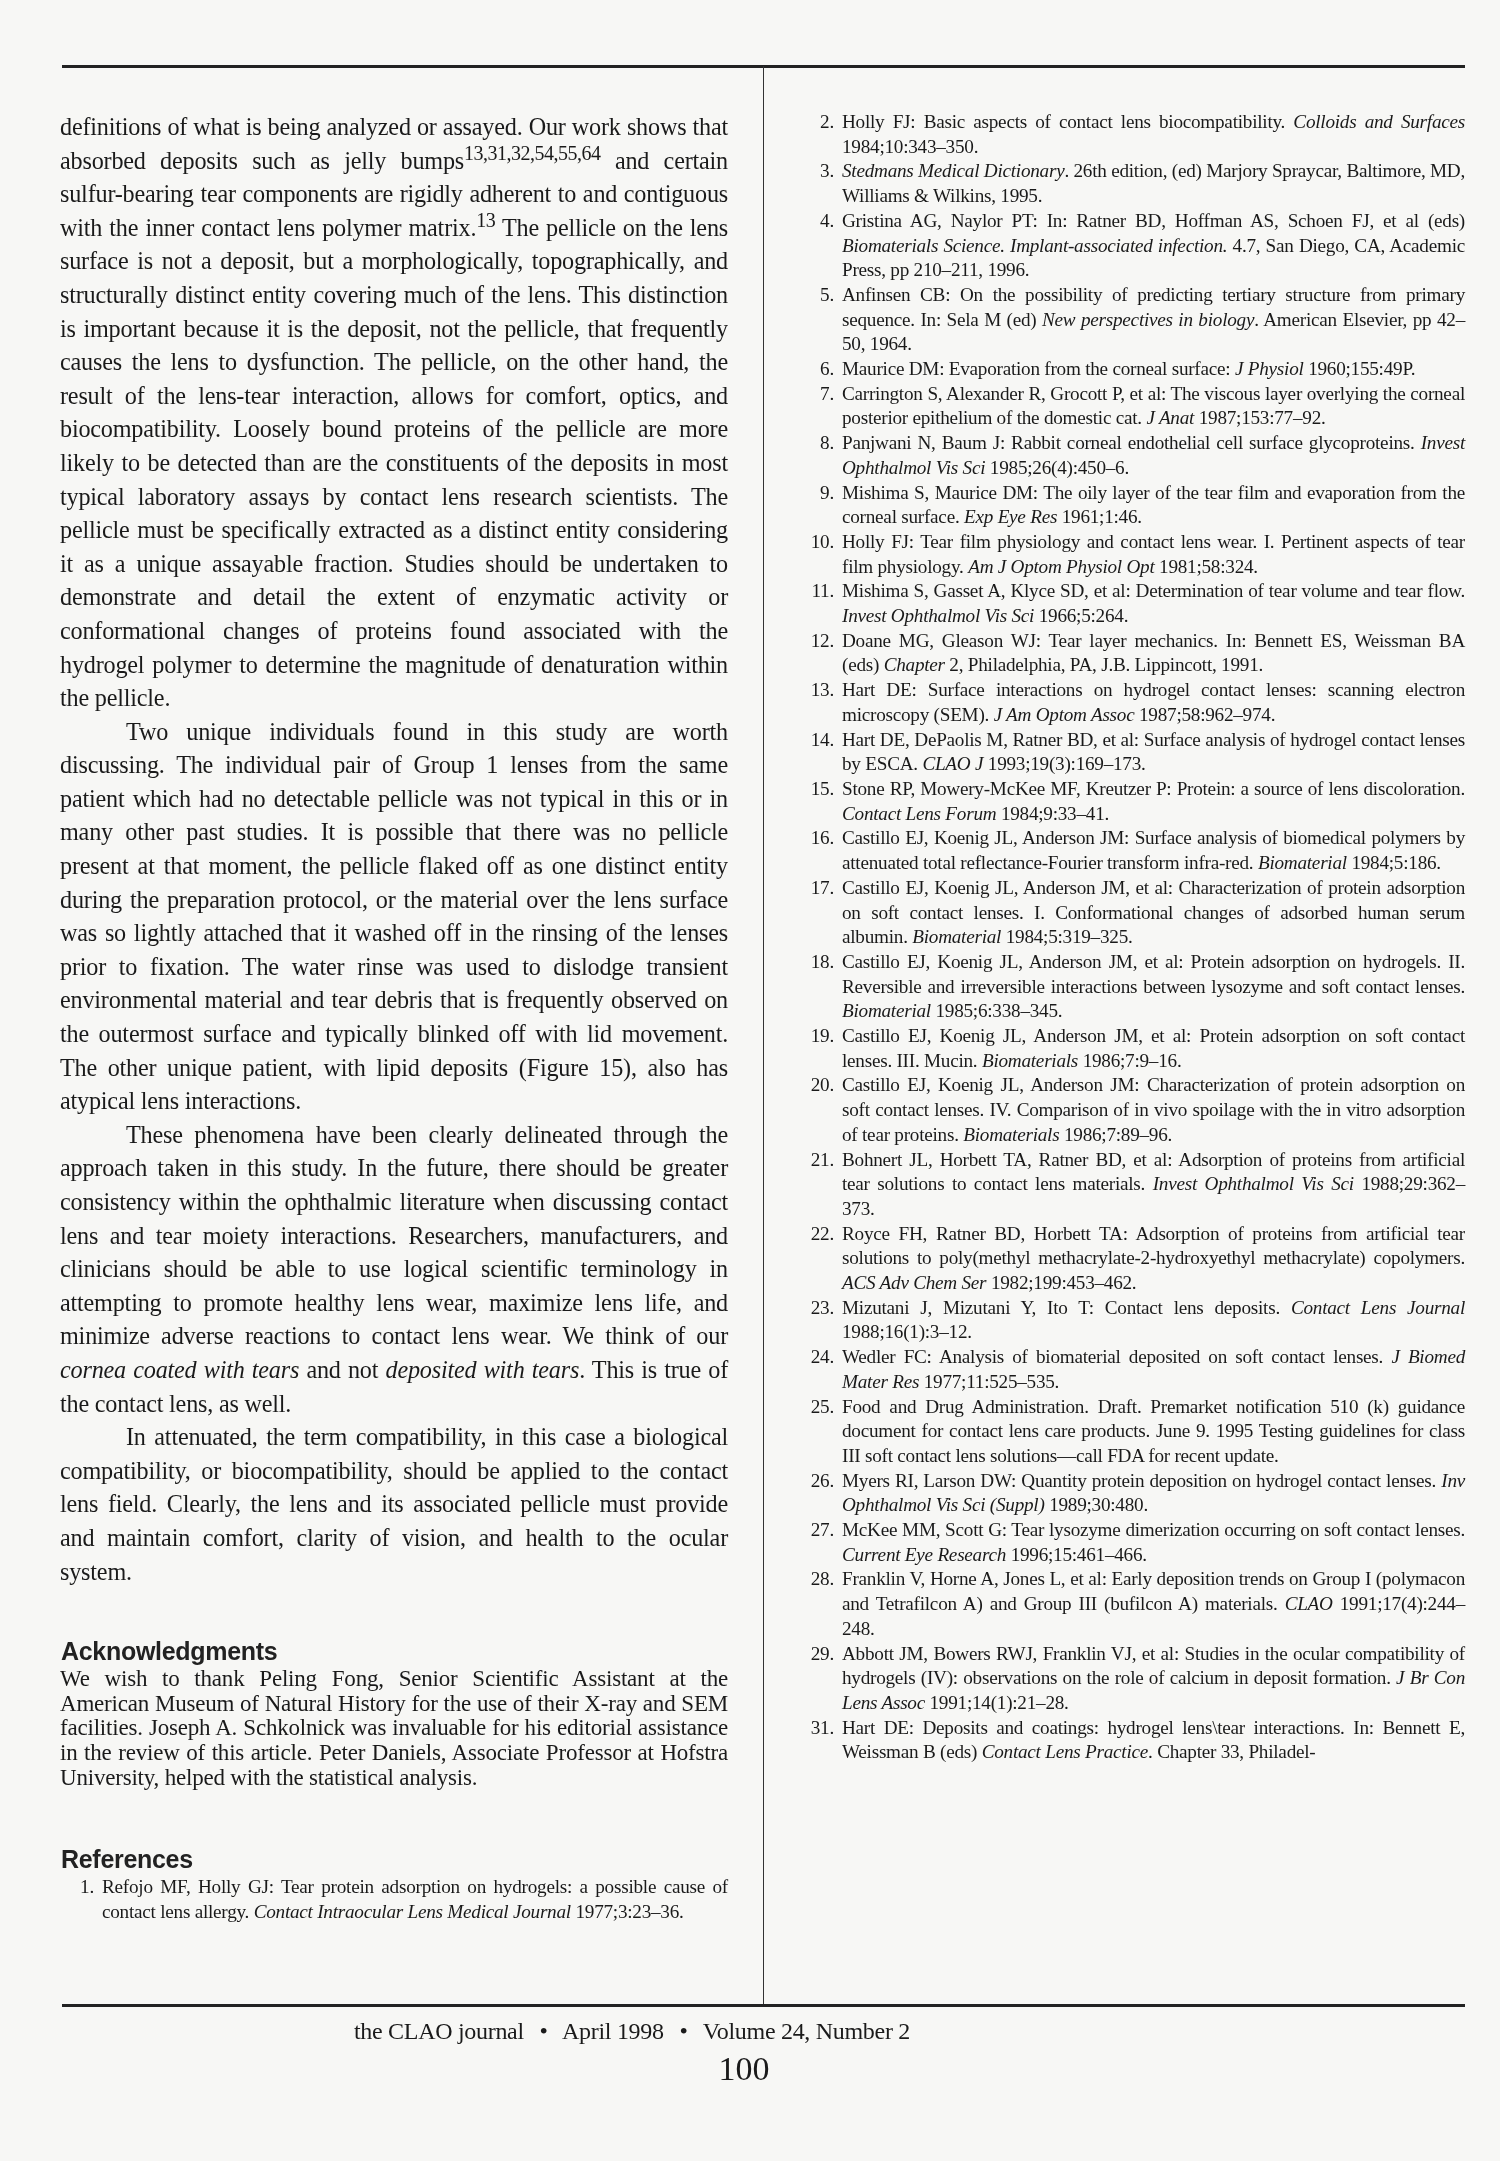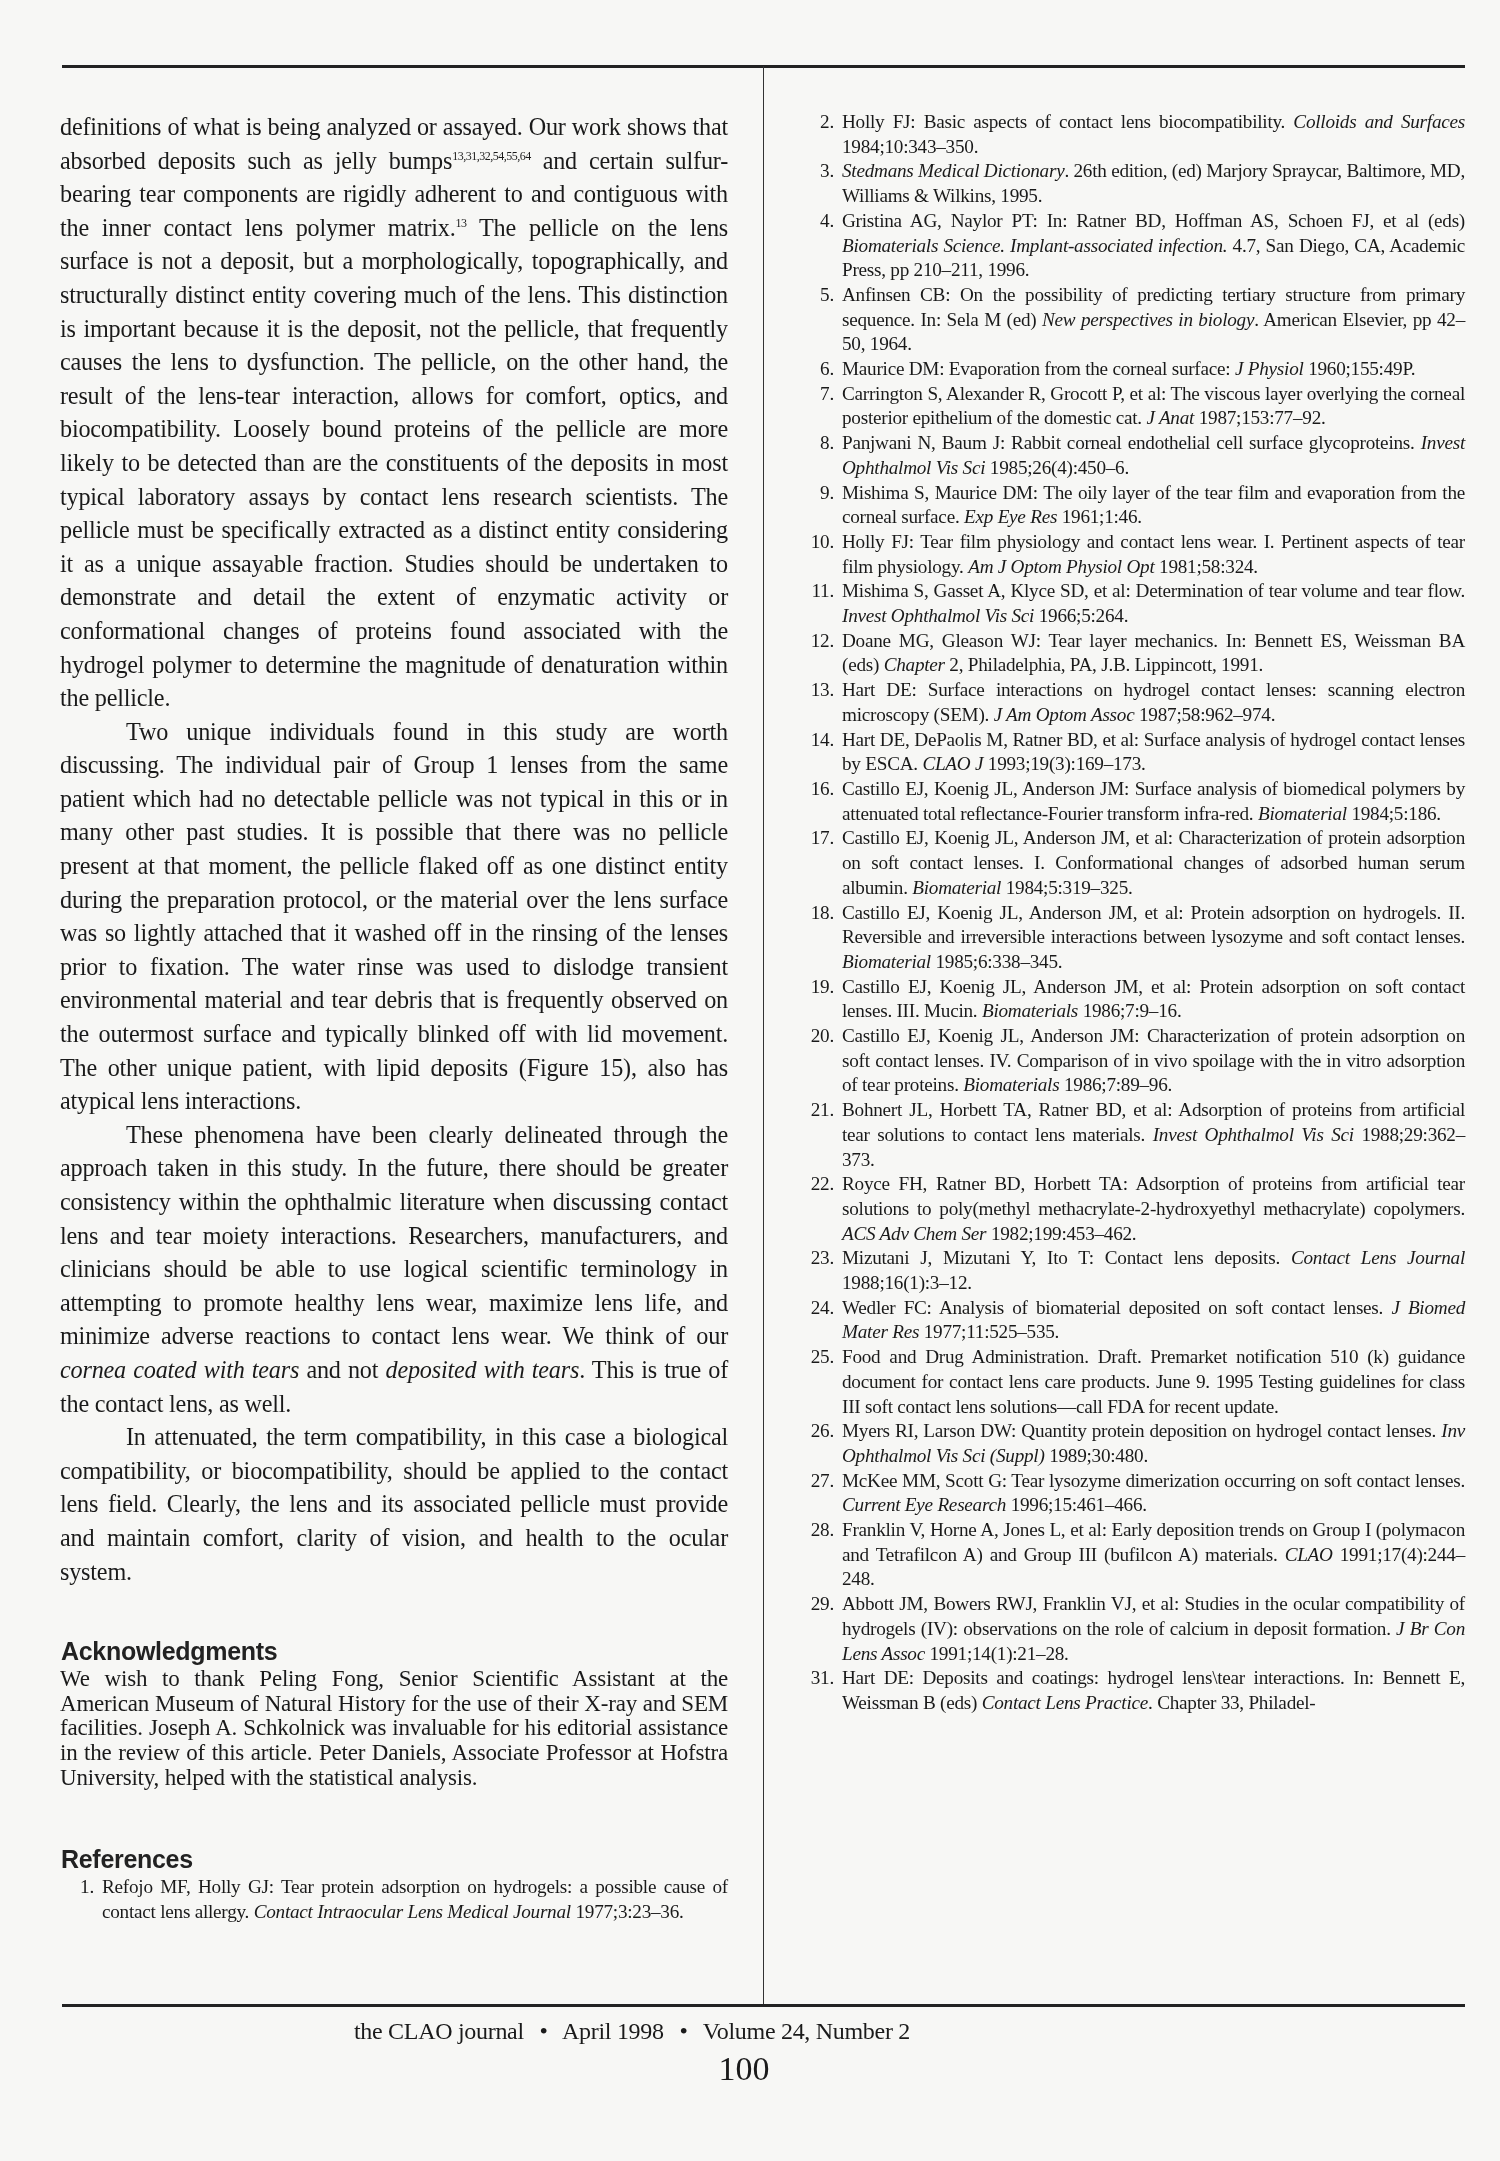--- a/index.html
+++ b/index.html
@@ -13,21 +13,21 @@
   .col-divider { position: absolute; left: 763px; top: 66px; width: 0; height: 1939px; border-left: 1.5px solid #333; }
 
   .col-left { position: absolute; left: 60px; top: 110px; width: 668px; }
   .col-right { position: absolute; left: 800px; top: 110px; width: 665px; }
 
   .body-p {
     font-size: 24.2px; line-height: 33.6px; text-align: justify; margin: 0;
     hyphens: manual; letter-spacing: -0.2px;
   }
   .body-p.indent { text-indent: 66px; }
-  .body-p sup { font-size: 12px; line-height: 0; vertical-align: 9px; letter-spacing: -0.5px; }
+  .body-p sup { font-size: 20px; line-height: 0; vertical-align: 9px; letter-spacing: -0.5px; }
   .body-p i { font-style: italic; }
 
   .section-head {
     font-family: "Liberation Sans", "DejaVu Sans", sans-serif; font-weight: bold;
     font-size: 25px; margin: 1px; letter-spacing: -0.3px; color: #222;
   }
   .ack-head { margin-top: 48px; line-height: 30px; }
   .ack-p { font-size: 23px; line-height: 24.6px; text-align: justify; margin: 0; letter-spacing: -0.2px; }
   .ref-head { margin-top: 54px; line-height: 30px; }
 
@@ -82,20 +82,21 @@
       <li class="ref-item"><span class="ref-num">5.</span><span>Anfinsen CB: On the possibility of predicting tertiary structure from primary sequence. In: Sela M (ed) </span><i>New perspectives in biology</i><span>. American Elsevier, pp 42–50, 1964.</span></li>
       <li class="ref-item"><span class="ref-num">6.</span><span>Maurice DM: Evaporation from the corneal surface: </span><i>J Physiol</i><span> 1960;155:49P.</span></li>
       <li class="ref-item"><span class="ref-num">7.</span><span>Carrington S, Alexander R, Grocott P, et al: The viscous layer overlying the corneal posterior epithelium of the domestic cat. </span><i>J Anat</i><span> 1987;153:77–92.</span></li>
       <li class="ref-item"><span class="ref-num">8.</span><span>Panjwani N, Baum J: Rabbit corneal endothelial cell surface glycoproteins. </span><i>Invest Ophthalmol Vis Sci</i><span> 1985;26(4):450–6.</span></li>
       <li class="ref-item"><span class="ref-num">9.</span><span>Mishima S, Maurice DM: The oily layer of the tear film and evaporation from the corneal surface. </span><i>Exp Eye Res</i><span> 1961;1:46.</span></li>
       <li class="ref-item"><span class="ref-num">10.</span><span>Holly FJ: Tear film physiology and contact lens wear. I. Pertinent aspects of tear film physiology. </span><i>Am J Optom Physiol Opt</i><span> 1981;58:324.</span></li>
       <li class="ref-item"><span class="ref-num">11.</span><span>Mishima S, Gasset A, Klyce SD, et al: Determination of tear volume and tear flow. </span><i>Invest Ophthalmol Vis Sci</i><span> 1966;5:264.</span></li>
       <li class="ref-item"><span class="ref-num">12.</span><span>Doane MG, Gleason WJ: Tear layer mechanics. In: Bennett ES, Weissman BA (eds) </span><i>Chapter</i><span> 2, Philadelphia, PA, J.B. Lippincott, 1991.</span></li>
       <li class="ref-item"><span class="ref-num">13.</span><span>Hart DE: Surface interactions on hydrogel contact lenses: scanning electron microscopy (SEM). </span><i>J Am Optom Assoc</i><span> 1987;58:962–974.</span></li>
       <li class="ref-item"><span class="ref-num">14.</span><span>Hart DE, DePaolis M, Ratner BD, et al: Surface analysis of hydrogel contact lenses by ESCA. </span><i>CLAO J</i><span> 1993;19(3):169–173.</span></li>
+      <li class="ref-item"><span class="ref-num">15.</span><span>Stone RP, Mowery-McKee MF, Kreutzer P: Protein: a source of lens discoloration. </span><i>Contact Lens Forum</i><span> 1984;9:33–41.</span></li>
       <li class="ref-item"><span class="ref-num">16.</span><span>Castillo EJ, Koenig JL, Anderson JM: Surface analysis of biomedical polymers by attenuated total reflectance-Fourier transform infra-red. </span><i>Biomaterial</i><span> 1984;5:186.</span></li>
       <li class="ref-item"><span class="ref-num">17.</span><span>Castillo EJ, Koenig JL, Anderson JM, et al: Characterization of protein adsorption on soft contact lenses. I. Conformational changes of adsorbed human serum albumin. </span><i>Biomaterial</i><span> 1984;5:319–325.</span></li>
       <li class="ref-item"><span class="ref-num">18.</span><span>Castillo EJ, Koenig JL, Anderson JM, et al: Protein adsorption on hydrogels. II. Reversible and irreversible interactions between lysozyme and soft contact lenses. </span><i>Biomaterial</i><span> 1985;6:338–345.</span></li>
       <li class="ref-item"><span class="ref-num">19.</span><span>Castillo EJ, Koenig JL, Anderson JM, et al: Protein adsorption on soft contact lenses. III. Mucin. </span><i>Biomaterials</i><span> 1986;7:9–16.</span></li>
       <li class="ref-item"><span class="ref-num">20.</span><span>Castillo EJ, Koenig JL, Anderson JM: Characterization of protein adsorption on soft contact lenses. IV. Comparison of in vivo spoilage with the in vitro adsorption of tear proteins. </span><i>Biomaterials</i><span> 1986;7:89–96.</span></li>
       <li class="ref-item"><span class="ref-num">21.</span><span>Bohnert JL, Horbett TA, Ratner BD, et al: Adsorption of proteins from artificial tear solutions to contact lens materials. </span><i>Invest Ophthalmol Vis Sci</i><span> 1988;29:362–373.</span></li>
       <li class="ref-item"><span class="ref-num">22.</span><span>Royce FH, Ratner BD, Horbett TA: Adsorption of proteins from artificial tear solutions to poly(methyl methacrylate-2-hydroxyethyl methacrylate) copolymers. </span><i>ACS Adv Chem Ser</i><span> 1982;199:453–462.</span></li>
       <li class="ref-item"><span class="ref-num">23.</span><span>Mizutani J, Mizutani Y, Ito T: Contact lens deposits. </span><i>Contact Lens Journal</i><span> 1988;16(1):3–12.</span></li>
       <li class="ref-item"><span class="ref-num">24.</span><span>Wedler FC: Analysis of biomaterial deposited on soft contact lenses. </span><i>J Biomed Mater Res</i><span> 1977;11:525–535.</span></li>
       <li class="ref-item"><span class="ref-num">25.</span><span>Food and Drug Administration. Draft. Premarket notification 510 (k) guidance document for contact lens care products. June 9. 1995 Testing guidelines for class III soft contact lens solutions—call FDA for recent update.</span></li>

